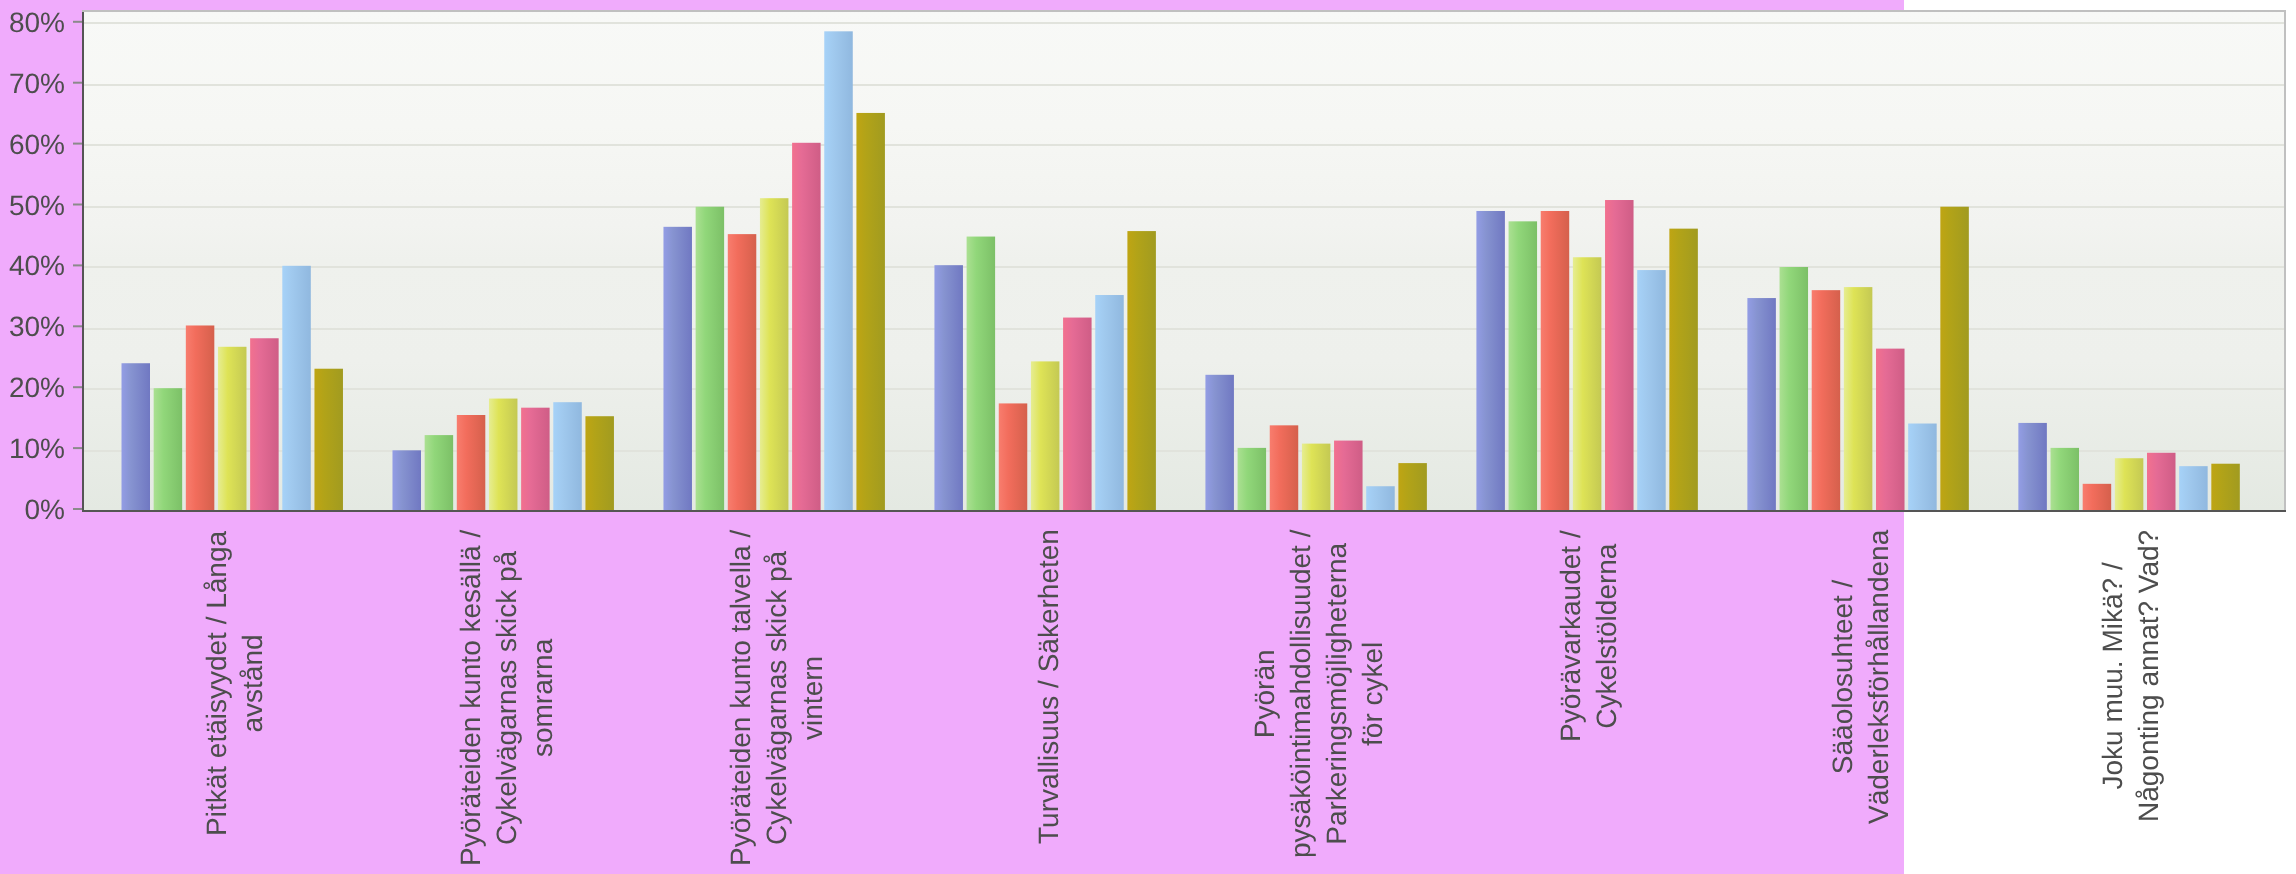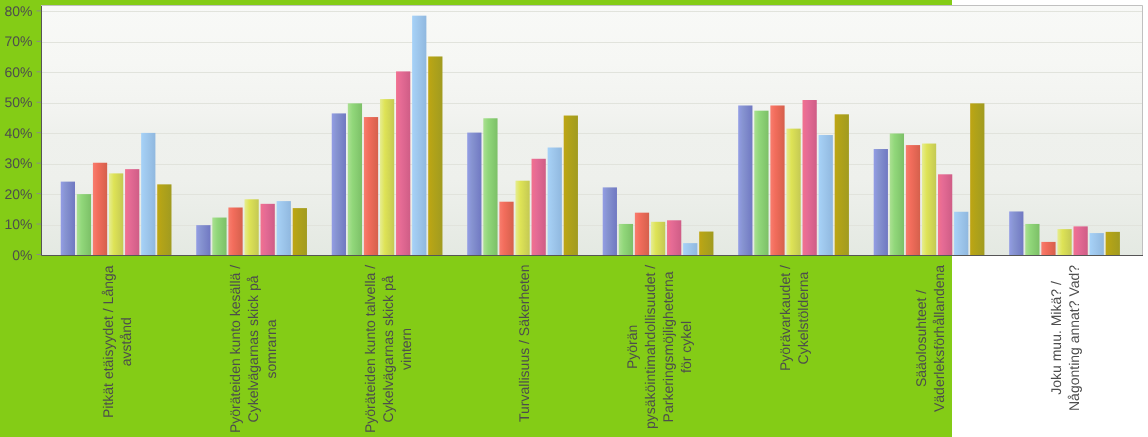--- a/index.html
+++ b/index.html
@@ -1,21 +1,21 @@
 <!DOCTYPE html>
 <html><head>
 <meta charset="utf-8">
 <title>Pyöräilyn esteet / Hinder för cykling</title>
 <style>
   html,body{margin:0;padding:0;background:#ffffff;}
   body{width:1148px;height:437px;overflow:hidden;
        font-family:"Liberation Sans",sans-serif;
        -webkit-font-smoothing:antialiased;
        text-rendering:geometricPrecision;}
-  #chart-root{position:absolute;left:0;top:0;width:952px;height:437px;background:#84cc16;}
+  #chart-root{position:absolute;left:0;top:0;width:952px;height:437px;background:#f0abfc;}
   #chart-svg{position:absolute;left:0;top:0;}
   #cat-layer{position:absolute;left:0;top:0;width:1148px;height:437px;}
   .cat-label{
     position:absolute;
     font-size:14px;
     line-height:18px;
     color:#4d4d4d;
     white-space:nowrap;
     text-align:center;
     transform-origin:0 0;

